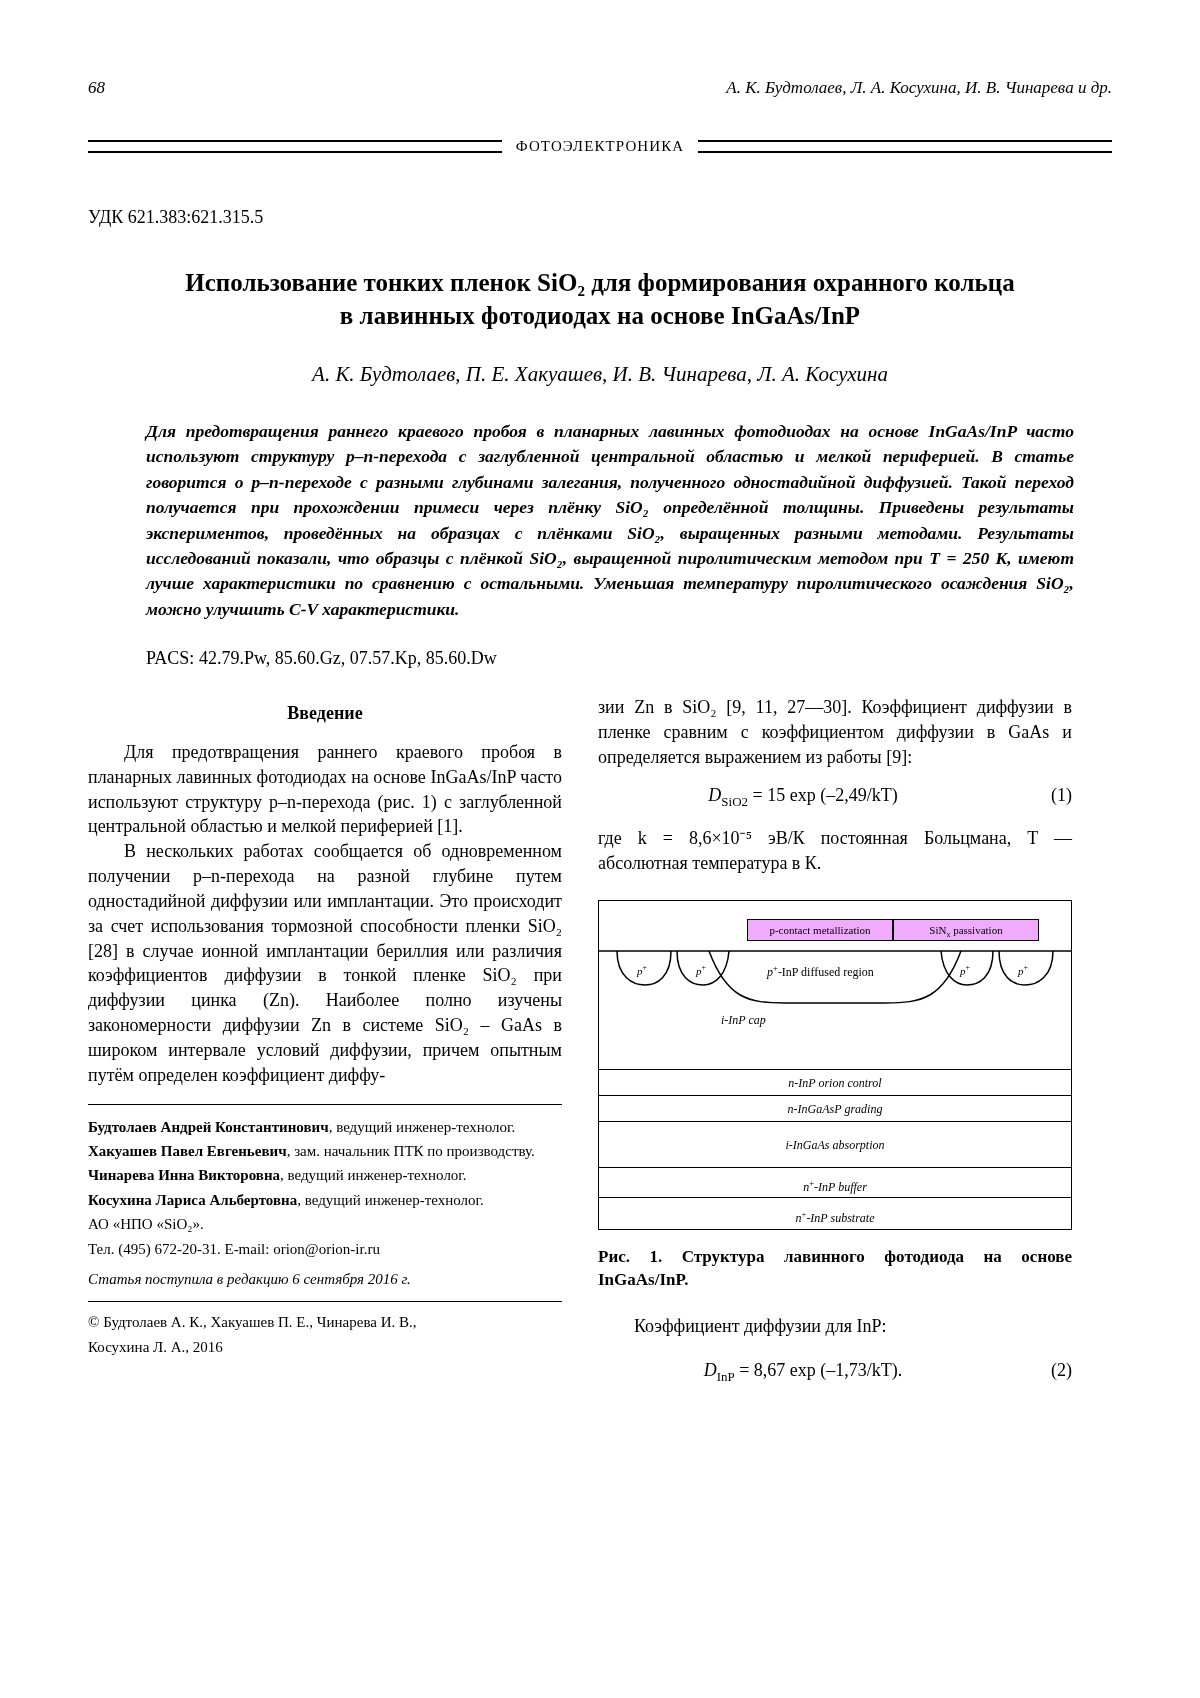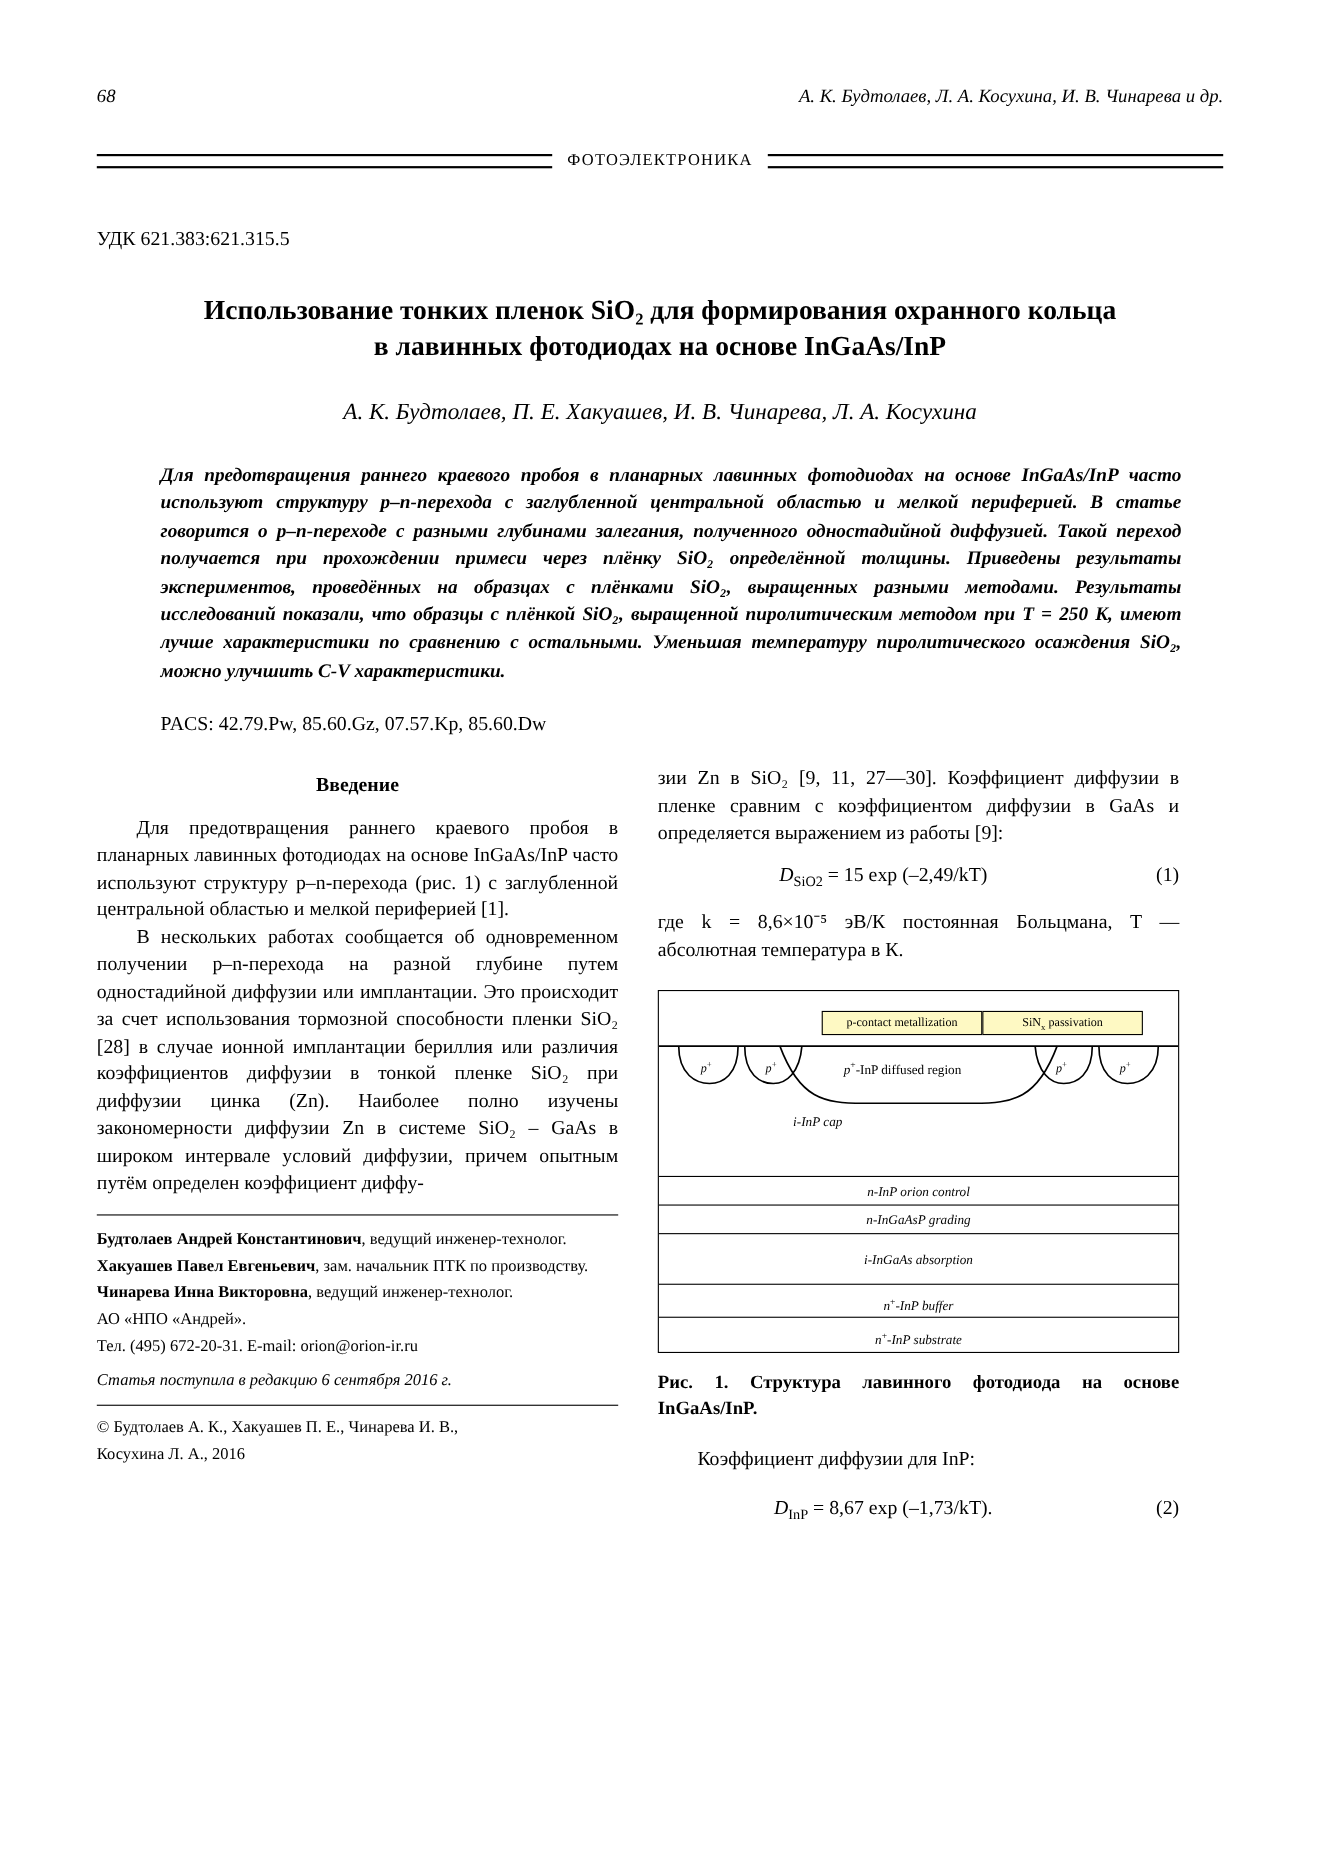--- a/index.html
+++ b/index.html
@@ -186,21 +186,21 @@
     box-sizing: border-box;
     border-top: 1.5px solid #000;
     text-align: center;
     font-family: "Liberation Serif", serif;
   }
   .lbl { position: absolute; white-space: nowrap; }
   .metal-box {
     position: absolute;
     border: 1.5px solid #000;
     box-sizing: border-box;
-    background: #fef9c3;
+    background: #f0abfc;
     text-align: center;
     white-space: nowrap;
   }
 </style>
 </head>
 <body>
 
 <div class="page">
 
   <div class="runhead">
@@ -232,21 +232,22 @@
 
     <div class="col col-left">
       <h2 class="section">Введение</h2>
       <p class="body">Для предотвращения раннего краевого пробоя в планарных лавинных фотодиодах на основе InGaAs/InP часто используют структуру p–n-перехода (рис. 1) с заглубленной центральной областью и мелкой периферией [1].</p>
       <p class="body">В нескольких работах сообщается об одновременном получении p–n-перехода на разной глубине путем одностадийной диффузии или имплантации. Это происходит за счет использования тормозной способности пленки SiO₂ [28] в случае ионной имплантации бериллия или различия коэффициентов диффузии в тонкой пленке SiO₂ при диффузии цинка (Zn). Наиболее полно изучены закономерности диффузии Zn в системе SiO₂ – GaAs в широком интервале условий диффузии, причем опытным путём определен коэффициент диффу-</p>
 
       <div class="footnote">
         <p><b>Будтолаев Андрей Константинович</b><span>, ведущий инженер-технолог.</span></p>
         <p><b>Хакуашев Павел Евгеньевич</b><span>, зам. начальник ПТК по производству.</span></p>
         <p><b>Чинарева Инна Викторовна</b><span>, ведущий инженер-технолог.</span></p>
-        <p>АО «НПО «Андрей».</p>
+        <p><b>Косухина Лариса Альбертовна</b><span>, ведущий инженер-технолог.</span></p>
+        <p>АО «НПО «SiO₂».</p>
         <p>Тел. (495) 672-20-31. E-mail: orion@orion-ir.ru</p>
         <p class="recv">Статья поступила в редакцию 6 сентября 2016 г.</p>
         <div class="copy">
           <p>© Будтолаев А. К., Хакуашев П. Е., Чинарева И. В.,</p>
           <p>Косухина Л. А., 2016</p>
         </div>
       </div>
     </div>
 
     <div class="col col-right">

